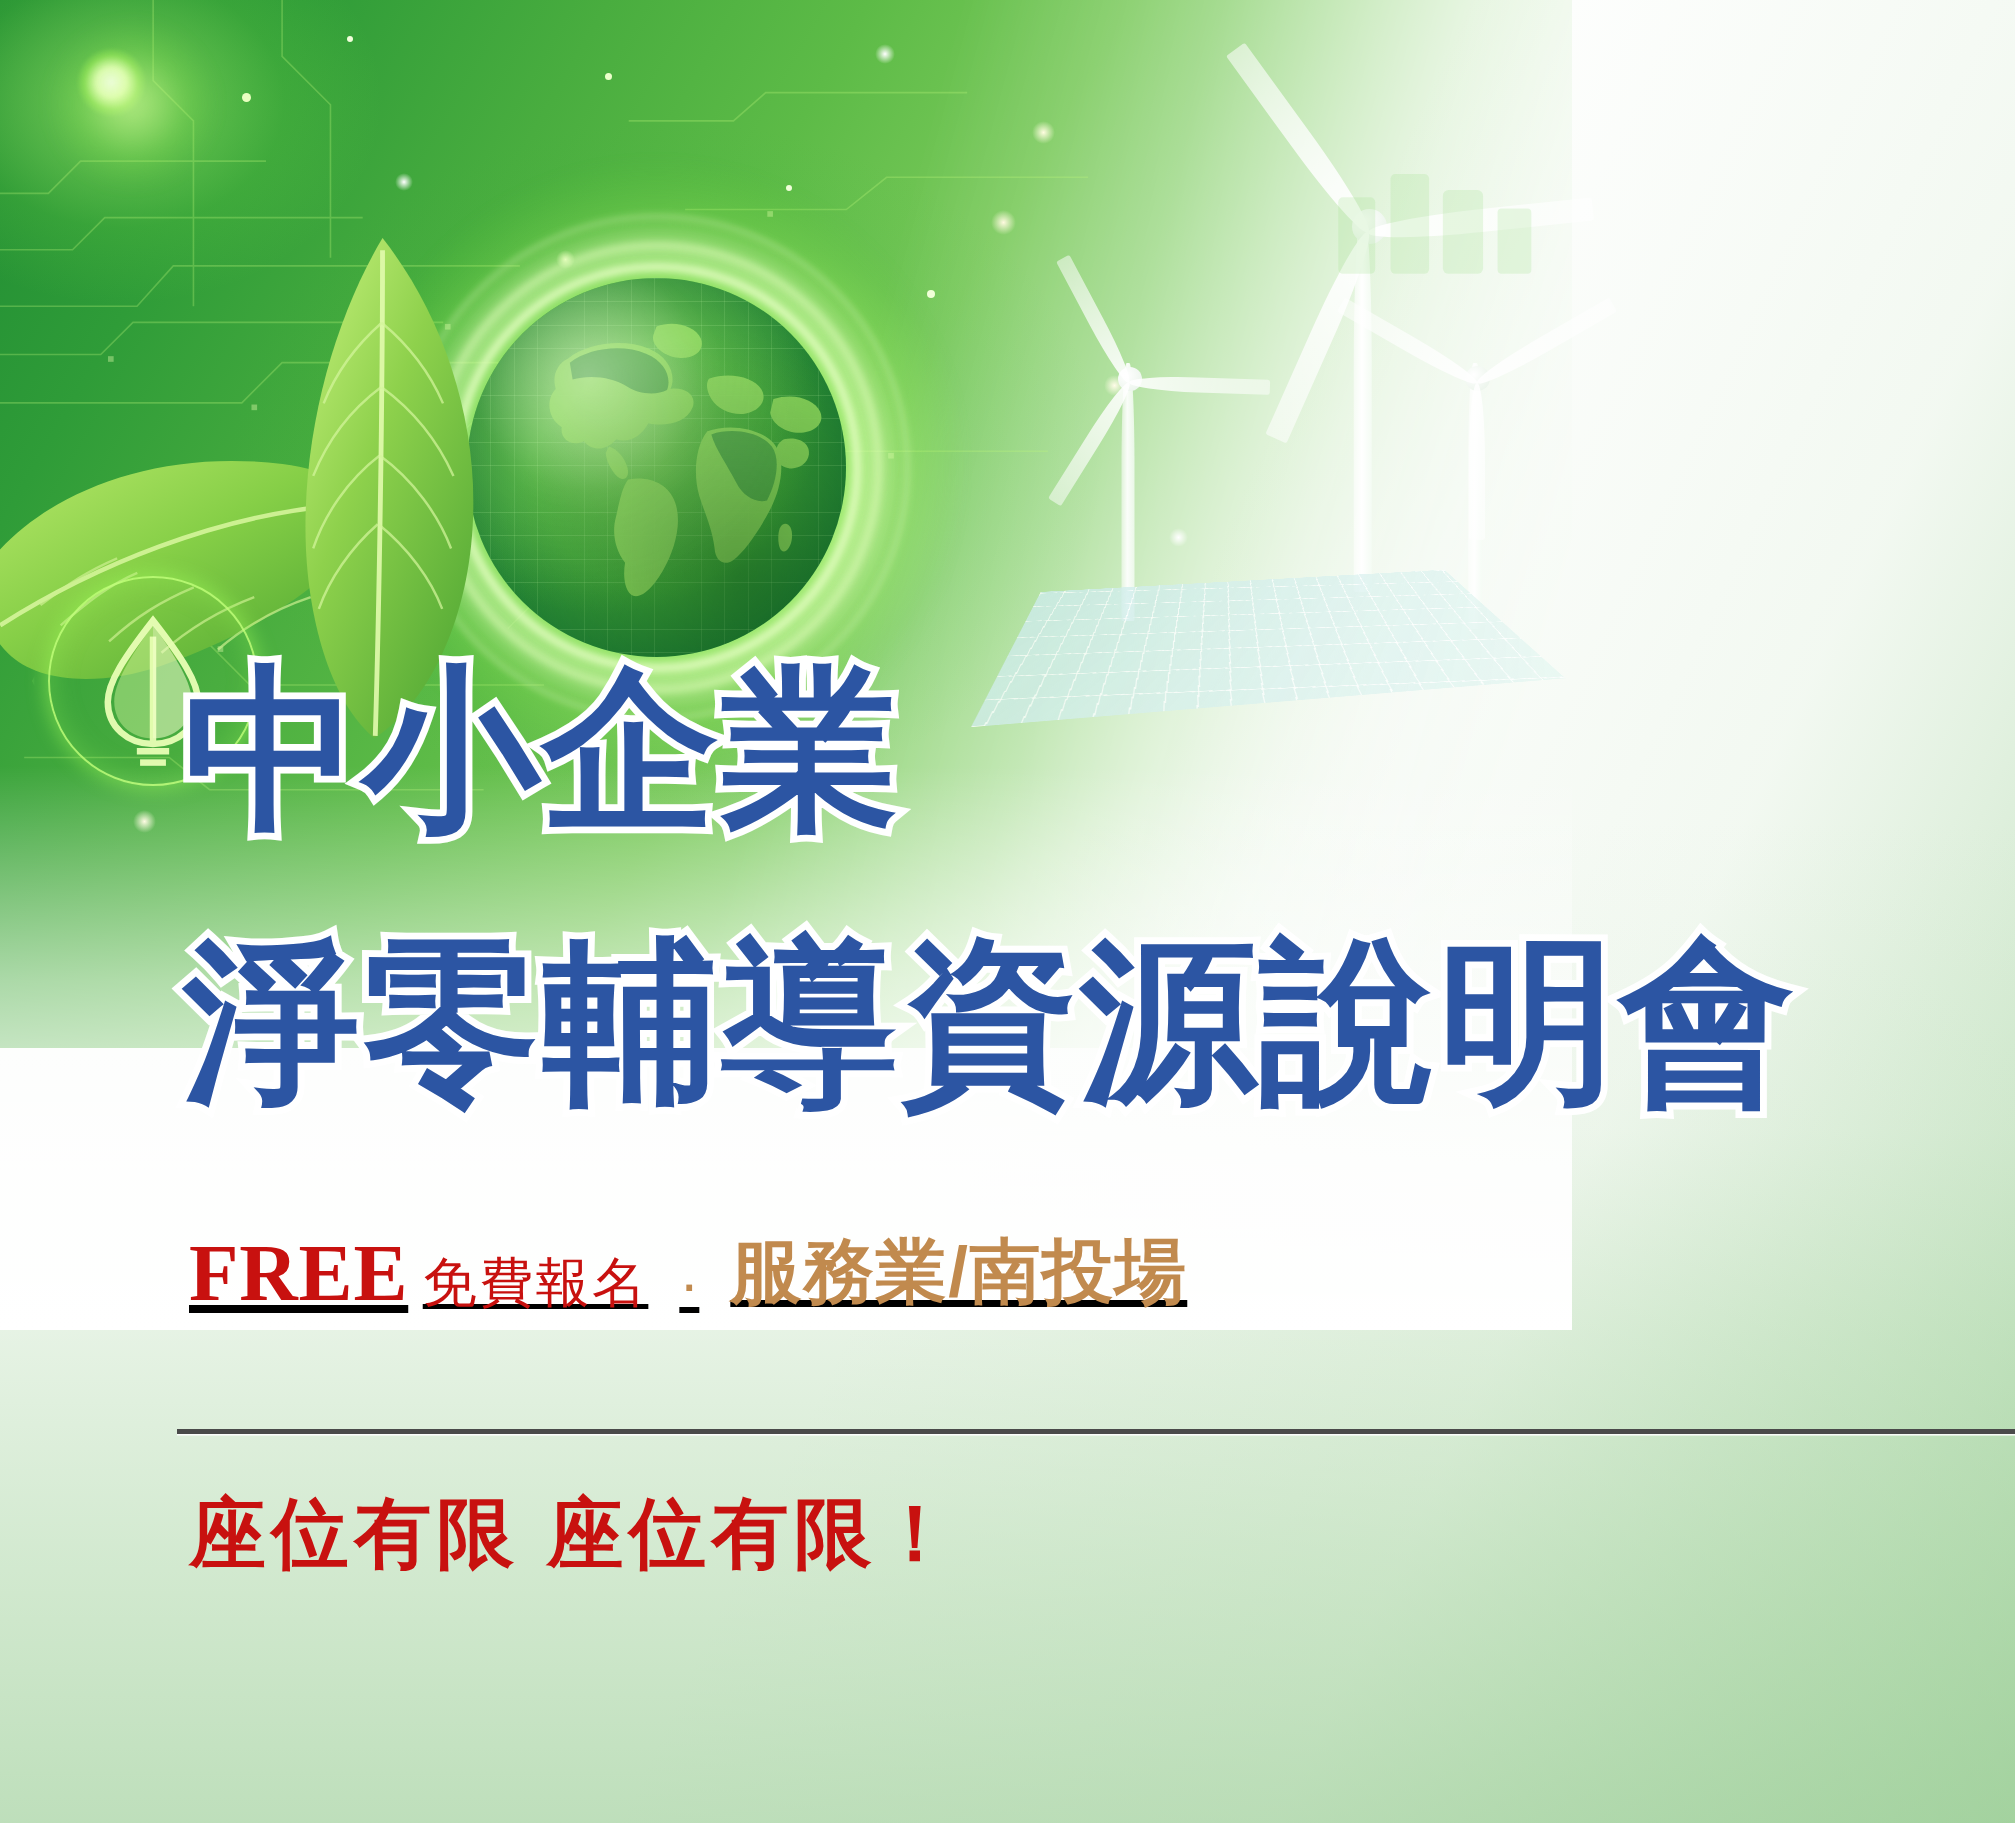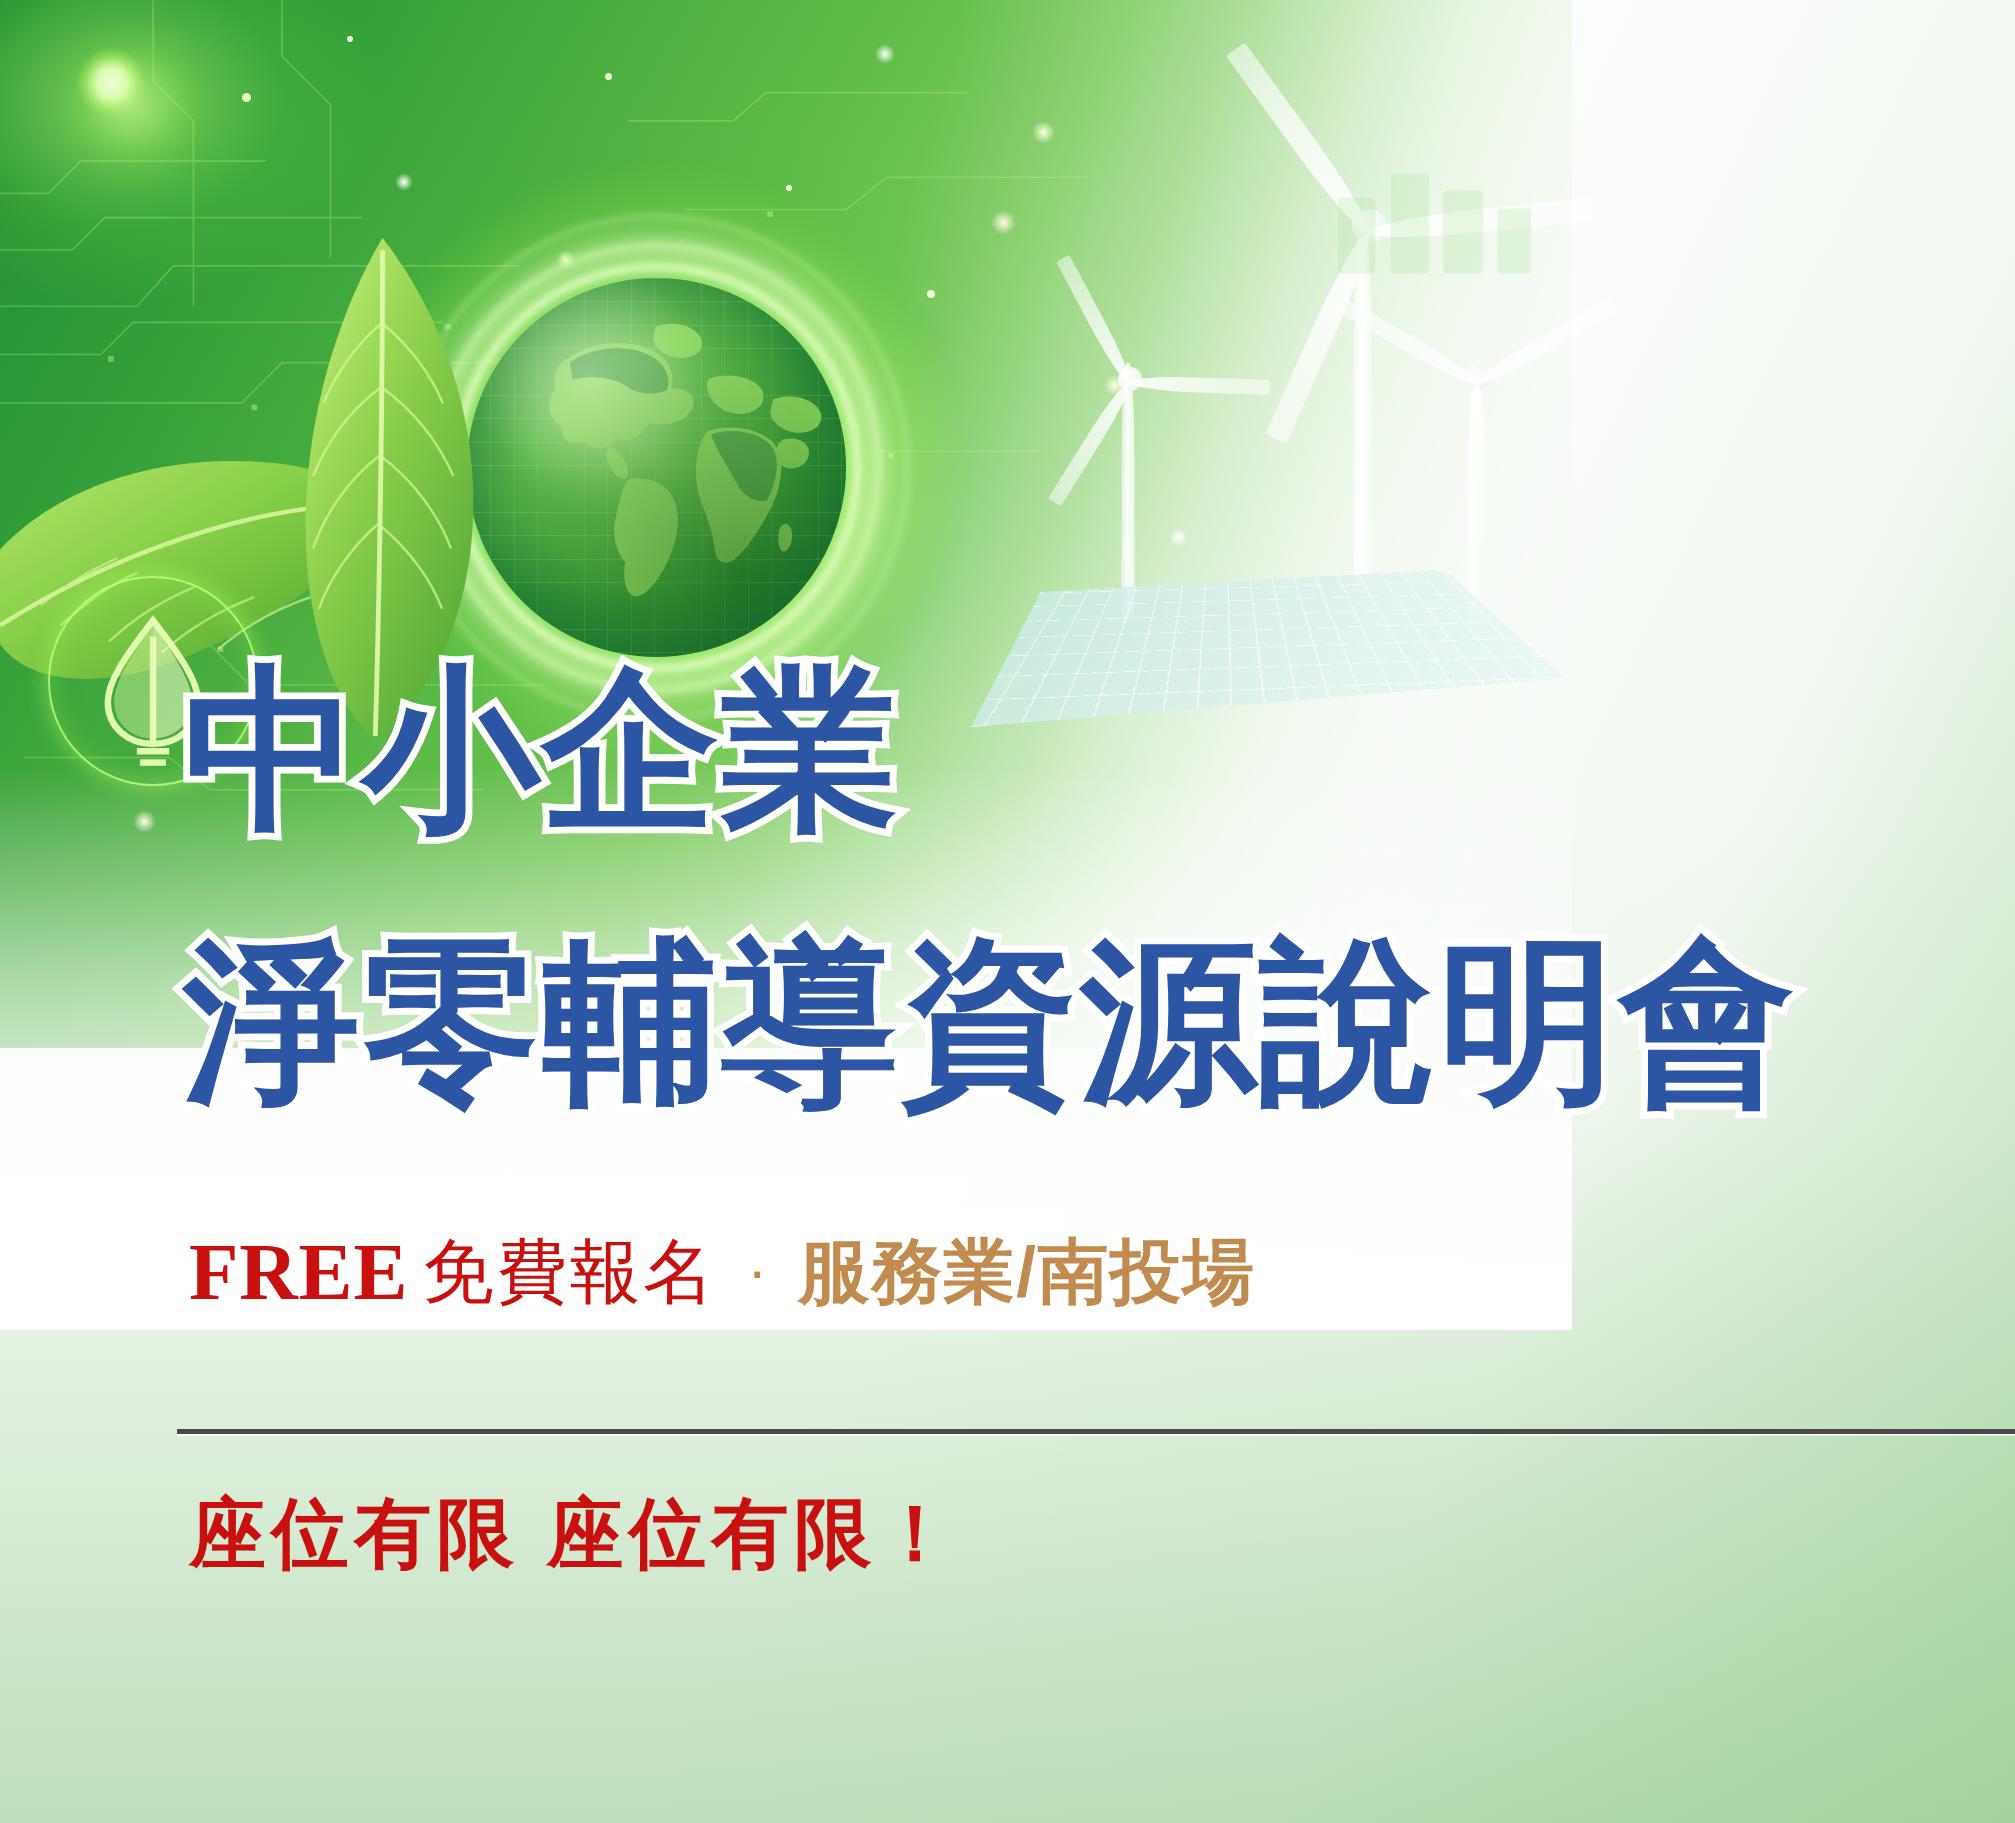--- a/index.html
+++ b/index.html
@@ -169,28 +169,28 @@
     text-shadow:
       0 0 0.4px #ffffff,
       3.2px 4px 0 rgba(255,255,255,0.85);
   }
   #title1 { left:183px; top:633px; font-size:177px; }
   #title2 { left:183px; top:905px; font-size:177px; }
 
   
   #free-row {
     position:absolute; left:189px; top:1225px;
-    display:flex; align-items:center; white-space:nowrap;
+    display:flex; align-items:flex-end; white-space:nowrap;text-decoration:underline;
   }
   #free-en {
     font-size:81px; font-weight:bold; color:#c8110f;
     letter-spacing:0.8px; font-family:"Liberation Serif", serif;
   }
   #free-zh {
-    font-size:71px; color:#c8110f; margin-left:14.5px; letter-spacing:2.4px;
+    font-size:54px; color:#c8110f; margin-left:14.5px; letter-spacing:2.4px;
   }
   #free-dot {
     font-size:60px; color:#c18a4e; margin:0 31px; position:relative; top:-2.4px;
   }
   #free-cat {
     font-size:71px; font-weight:bold; color:#c18a4e; letter-spacing:1.6px;
   }
 
   
   #divider {

